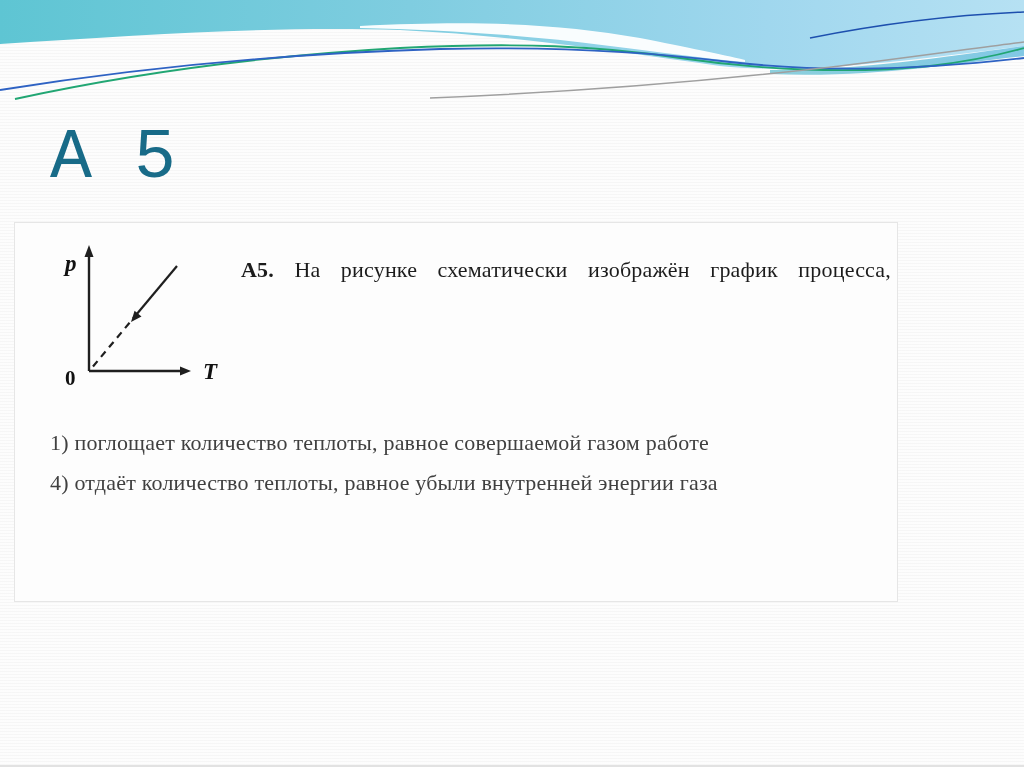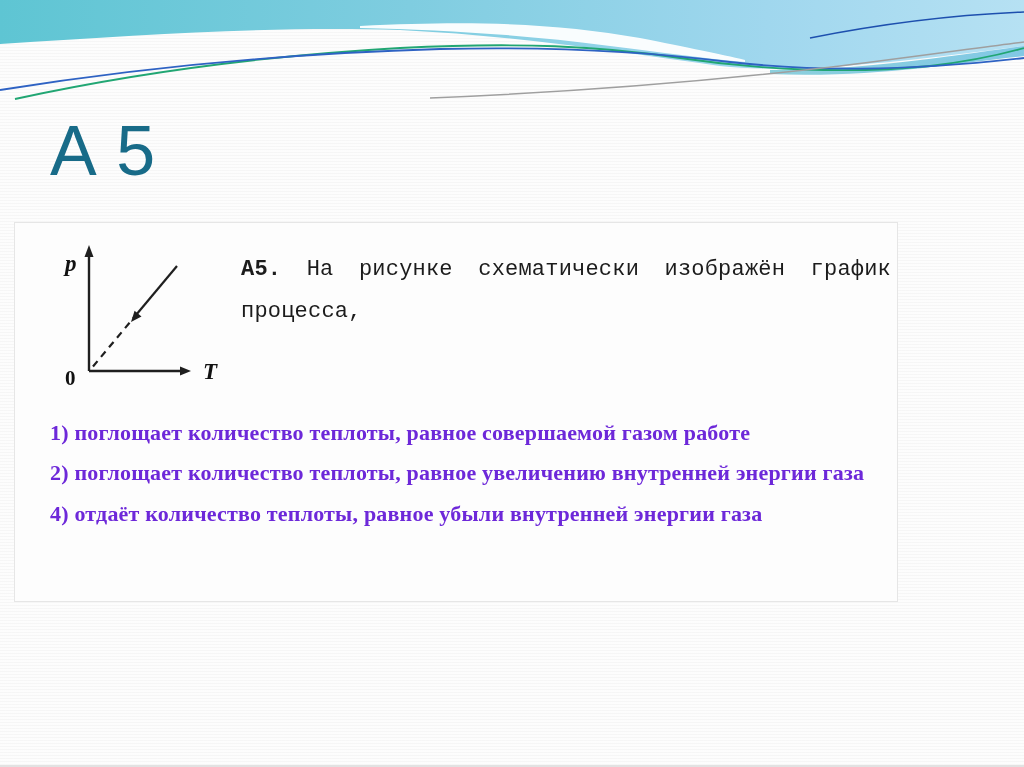--- a/index.html
+++ b/index.html
@@ -10,22 +10,22 @@
     background-color:#fafafa;
     background-image:repeating-linear-gradient(180deg,
       rgba(255,255,255,.55) 0 2px, rgba(0,0,0,.015) 2px 3px);
     box-shadow: inset 0 -2px 0 #e2e2e2;
     font-family:"Liberation Serif", serif;
   }
   .header-wave{
     position:absolute;left:0;top:0;width:1024px;height:100px;display:block;
   }
   .slide-title{
-    position:absolute;left:50px;top:116px;
-    font-family:Liberation Sans, sans-serif;
+    position:absolute;left:50px;top:124px;
+    font-family:Liberation Mono, monospace;
     font-size:70px;line-height:1.0;
     color:#186b88;
     white-space:pre;
   }
   .question-card{
     position:absolute;left:14px;top:222px;width:884px;height:380px;
     background:#fdfdfd;
     border:1px solid #e6e6e6;
     box-sizing:border-box;
   }
@@ -34,27 +34,26 @@
   .diagram-fill{fill:#1f1f1f;stroke:none;}
   .diagram-label{
     font-family:"Liberation Serif", serif;
     fill:#111;
   }
   .question-text{
     position:absolute;left:226px;top:26px;width:650px;
     font-size:22px;line-height:42px;color:#1c1c1c;
     letter-spacing:.2px;
   }
-  .q-line1{text-align:justify;text-align-last:justify;font-family:Liberation Mono, monospace;}
+  .q-line1{text-align:justify;text-align-last:justify;}
   .q-num{font-weight:bold;}
   .answer-options{
-    position:absolute;left:35px;top:190px;width:840px;
-    font-size:22px;line-height:40.3px;color:#6d28d9;
+    position:absolute;left:35px;top:200px;width:840px;
+    font-size:22px;line-height:40.3px;color:#404040;
     letter-spacing:.2px;
-    font-weight:bold;
   }
 </style>
 </head>
 <body>
 
 <div class="slide">
 
   <svg class="header-wave" viewBox="0 0 1024 100" preserveAspectRatio="none">
     <defs>
       <linearGradient id="skyGrad" x1="0" y1="0" x2="1" y2="0">
@@ -97,18 +96,17 @@
       <text class="diagram-label" x="146" y="136" font-size="23" font-style="italic" font-weight="bold">T</text>
       <text class="diagram-label" x="8" y="142" font-size="21" font-weight="bold">0</text>
     </svg>
 
     <div class="question-text">
       <div class="q-line1"><span class="q-num">А5.</span> <span>На рисунке схематически изображён график процесса,</span></div>
     </div>
 
     <div class="answer-options">
       <div class="option">1) поглощает количество теплоты, равное совершаемой газом работе</div>
-      <div class="option">2) поглощает количество теплоты, равное увеличению внутренней энергии газа</div>
       <div class="option">4) отдаёт количество теплоты, равное убыли внутренней энергии газа</div>
     </div>
 
   </div>
 </div>
 
 </body></html>

